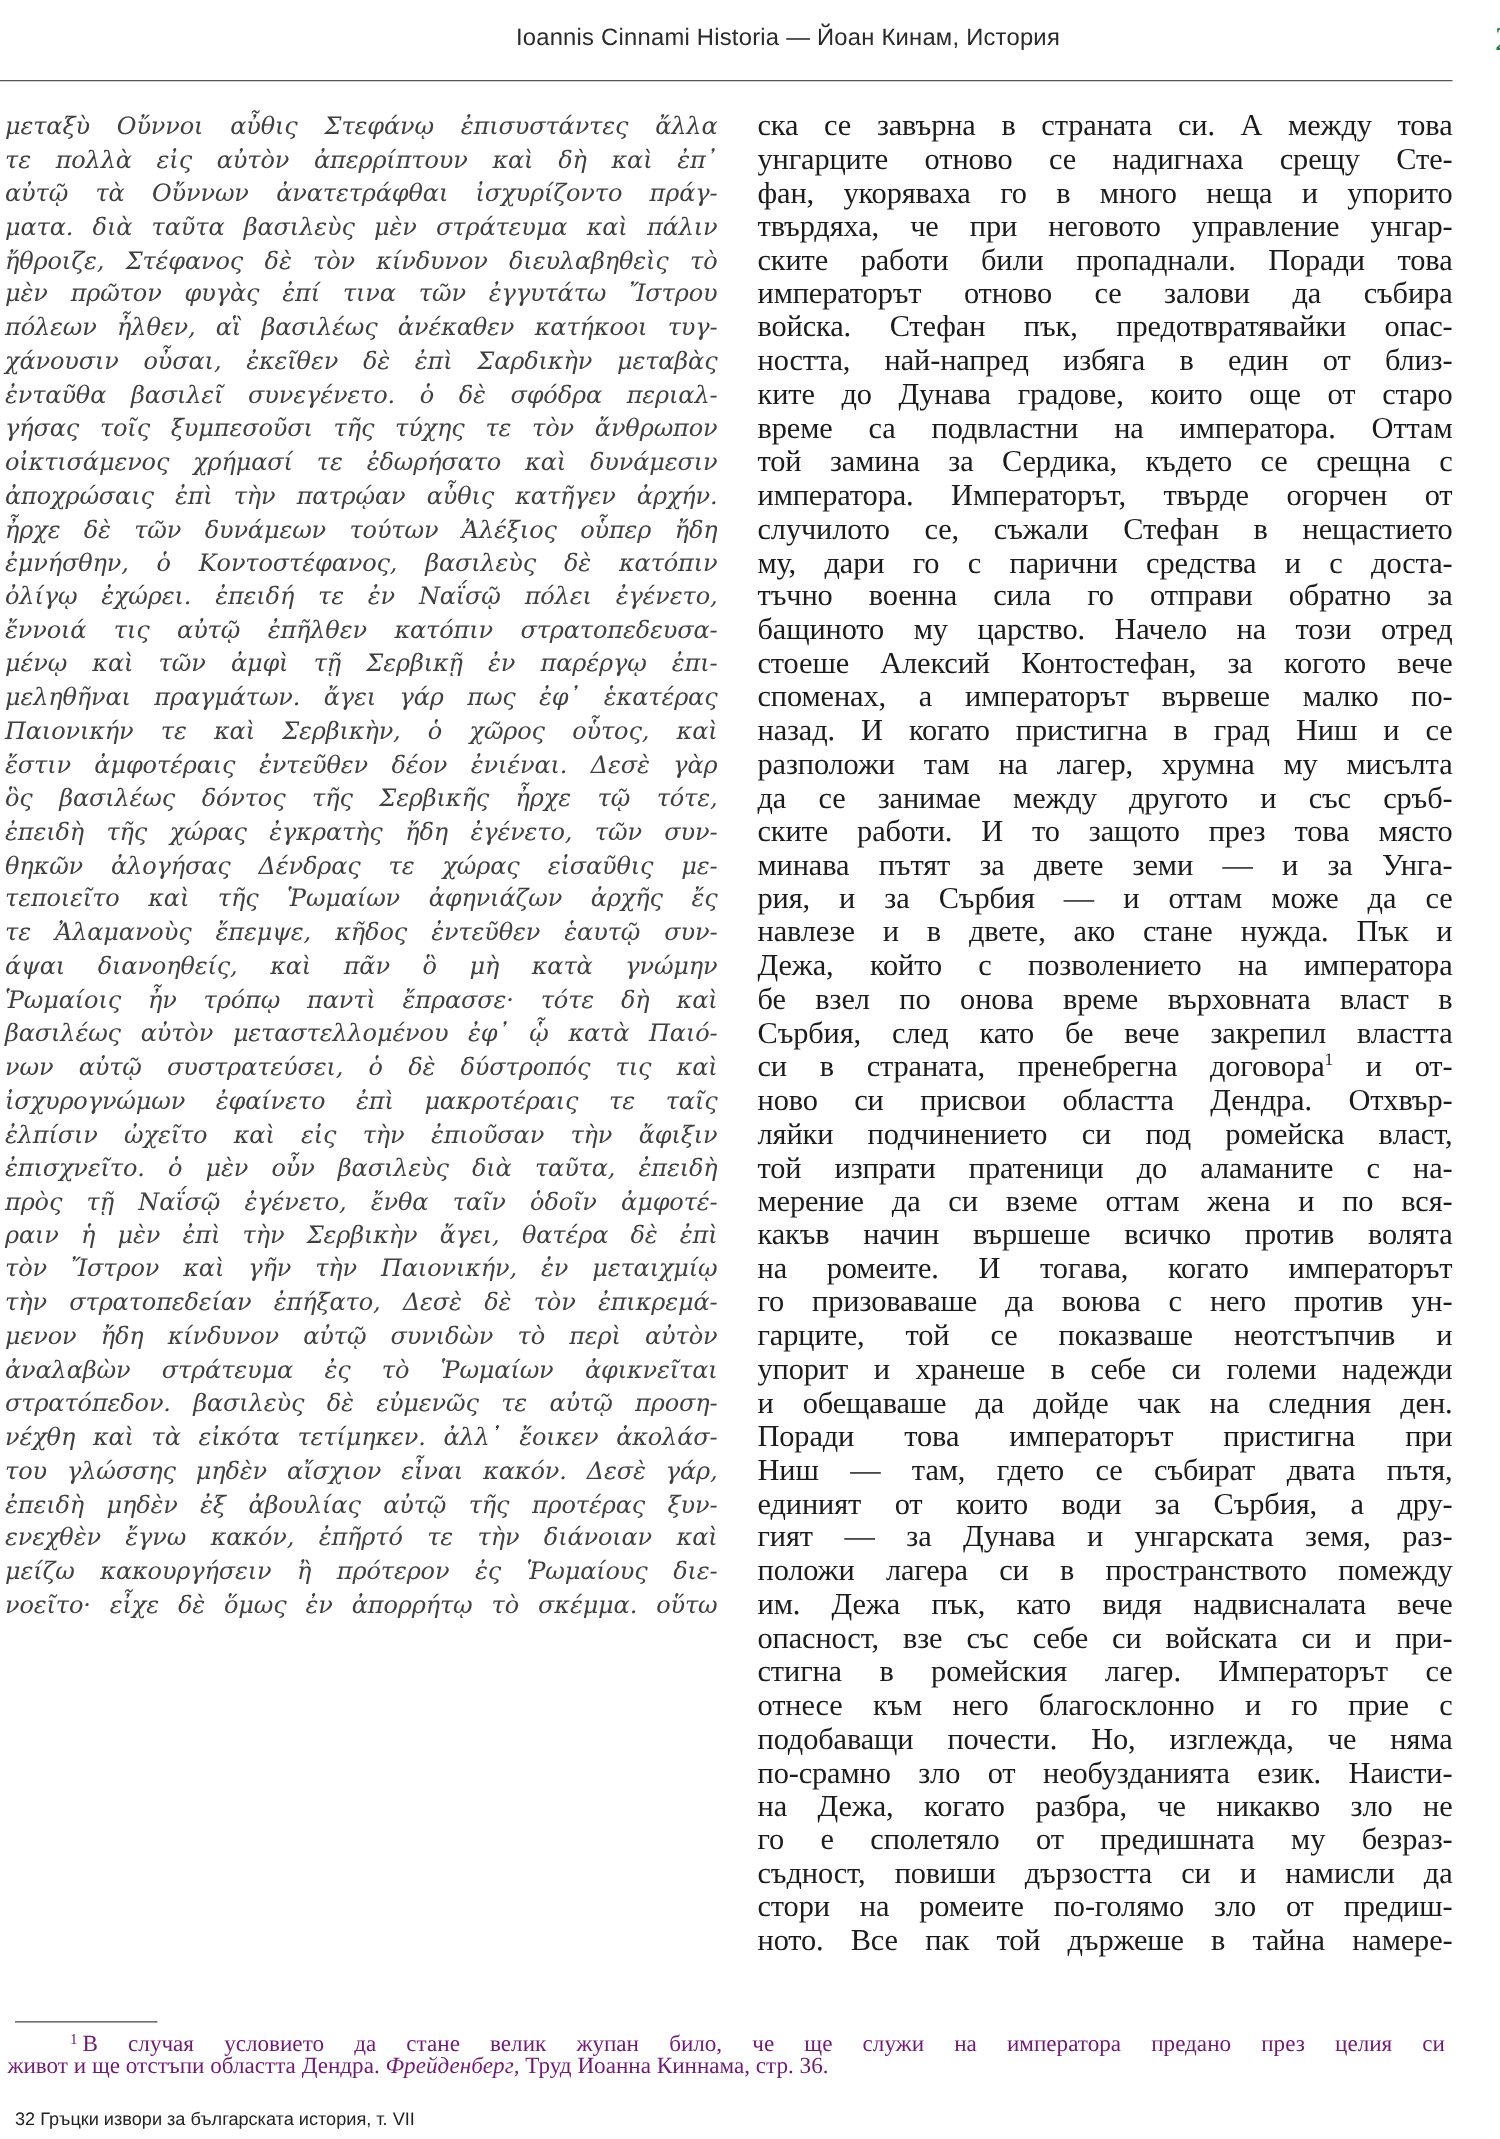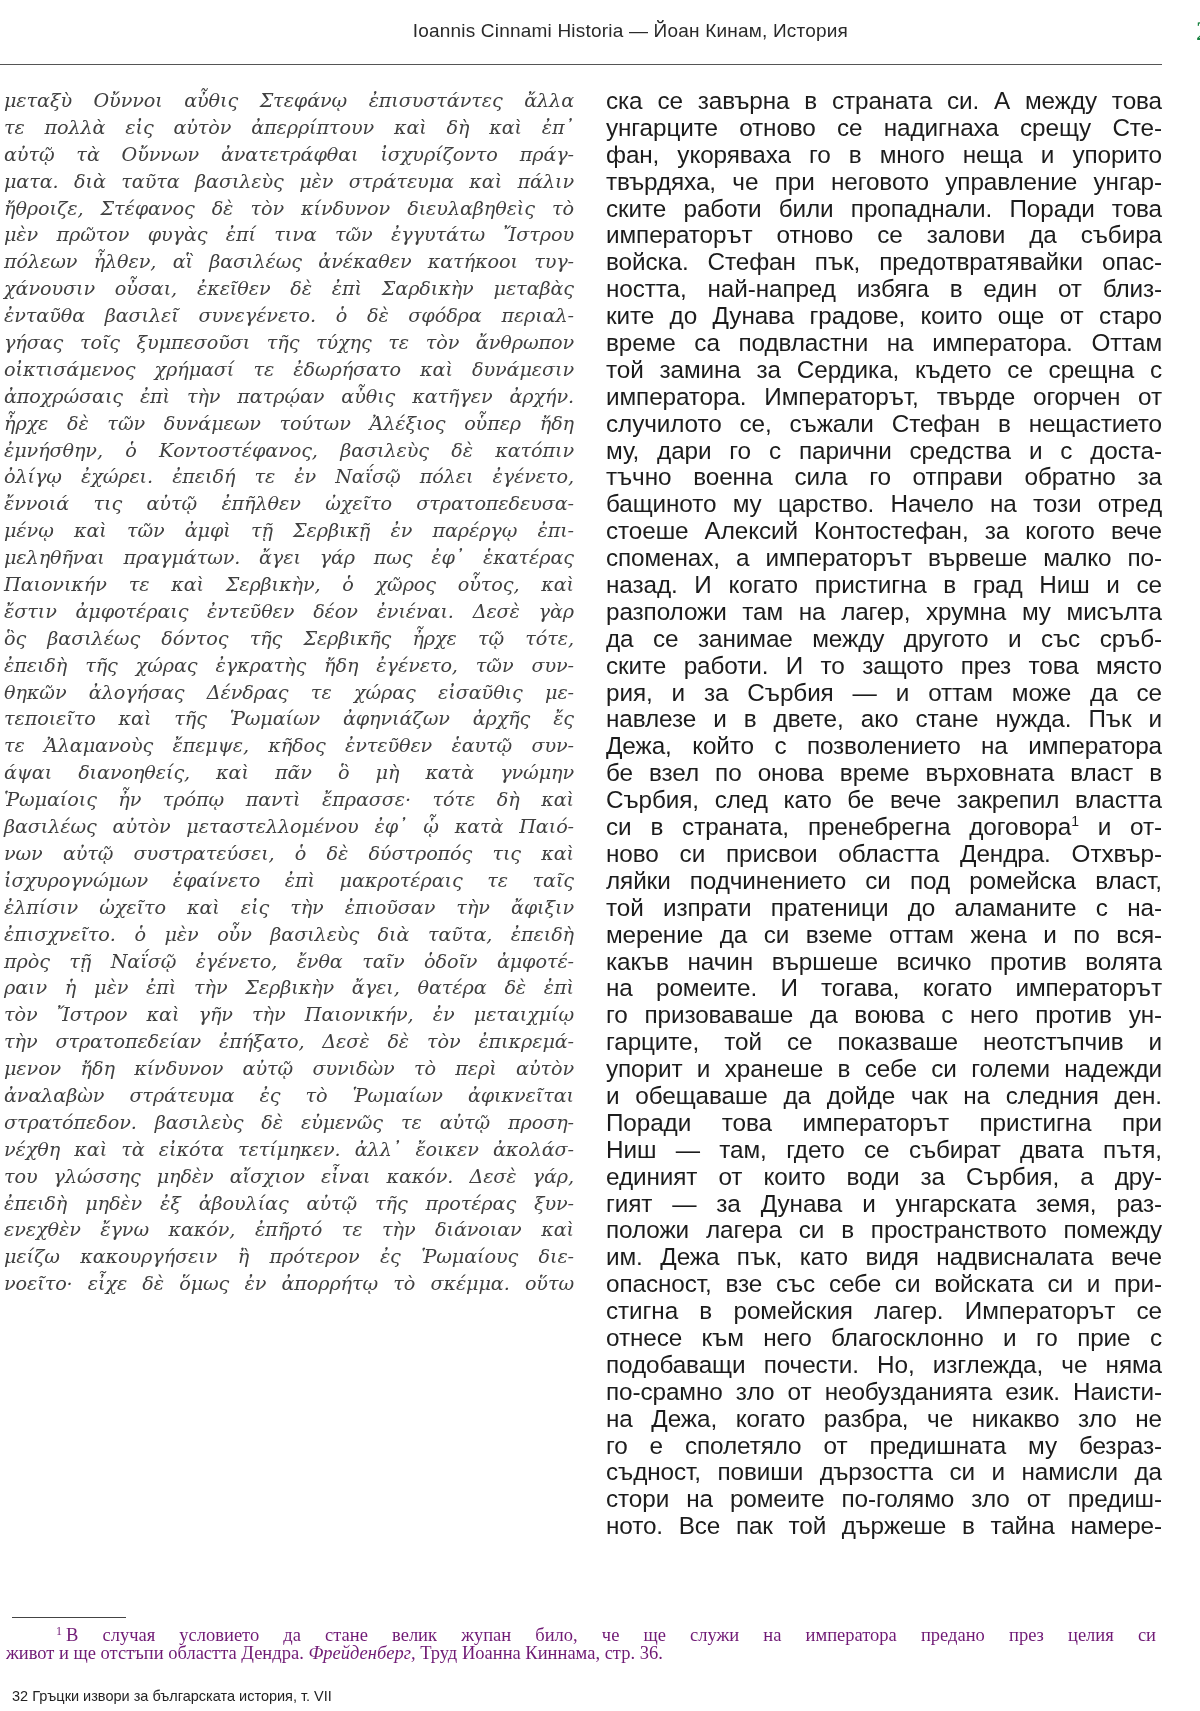--- a/index.html
+++ b/index.html
@@ -31,21 +31,21 @@
     .col-bg { left: 606px; width: 556px; }
     .line {
       height: 26.9px; line-height: 26.9px; white-space: nowrap;
       text-align: justify; text-align-last: justify; overflow: visible;
     }
     .col-greek .line {
       font-family: "DejaVu Serif", serif; font-style: italic; font-size: 19.2px;
       color: #404040; letter-spacing: -0.1px;
     }
     .col-bg .line {
-      font-family: Liberation Sans, sans-serif; font-size: 24.3px; color: #1c1c1c;
+      font-family: Liberation Serif, serif; font-size: 24.3px; color: #1c1c1c;
       letter-spacing: -0.1px;
     }
     .col-greek .line.last { text-align-last: justify; }
     .fn-rule {
       position: absolute; left: 12px; top: 1617px; width: 114px; height: 1px; background: #444;
     }
     .footnote {
       position: absolute; left: 6px; top: 1620px; width: 1150px;
       font-family: "Liberation Serif", serif; font-size: 18.5px; color: #701a75;
     }
@@ -82,21 +82,21 @@
       <div class="line"><span>μὲν πρῶτον φυγὰς ἐπί τινα τῶν ἐγγυτάτω Ἴστρου</span></div>
       <div class="line"><span>πόλεων ἦλθεν, αἳ βασιλέως ἀνέκαθεν κατήκοοι τυγ-</span></div>
       <div class="line"><span>χάνουσιν οὖσαι, ἐκεῖθεν δὲ ἐπὶ Σαρδικὴν μεταβὰς</span></div>
       <div class="line"><span>ἐνταῦθα βασιλεῖ συνεγένετο. ὁ δὲ σφόδρα περιαλ-</span></div>
       <div class="line"><span>γήσας τοῖς ξυμπεσοῦσι τῆς τύχης τε τὸν ἄνθρωπον</span></div>
       <div class="line"><span>οἰκτισάμενος χρήμασί τε ἐδωρήσατο καὶ δυνάμεσιν</span></div>
       <div class="line"><span>ἀποχρώσαις ἐπὶ τὴν πατρῴαν αὖθις κατῆγεν ἀρχήν.</span></div>
       <div class="line"><span>ἦρχε δὲ τῶν δυνάμεων τούτων Ἀλέξιος οὗπερ ἤδη</span></div>
       <div class="line"><span>ἐμνήσθην, ὁ Κοντοστέφανος, βασιλεὺς δὲ κατόπιν</span></div>
       <div class="line"><span>ὀλίγῳ ἐχώρει. ἐπειδή τε ἐν Ναΐσῷ πόλει ἐγένετο,</span></div>
-      <div class="line"><span>ἔννοιά τις αὐτῷ ἐπῆλθεν ὠχεῖτο στρατοπεδευσα-</span></div>
+      <div class="line"><span>ἔννοιά τις αὐτῷ ἐπῆλθεν κατόπιν στρατοπεδευσα-</span></div>
       <div class="line"><span>μένῳ καὶ τῶν ἀμφὶ τῇ Σερβικῇ ἐν παρέργῳ ἐπι-</span></div>
       <div class="line"><span>μεληθῆναι πραγμάτων. ἄγει γάρ πως ἐφ᾽ ἑκατέρας</span></div>
       <div class="line"><span>Παιονικήν τε καὶ Σερβικὴν, ὁ χῶρος οὗτος, καὶ</span></div>
       <div class="line"><span>ἔστιν ἀμφοτέραις ἐντεῦθεν δέον ἐνιέναι. Δεσὲ γὰρ</span></div>
       <div class="line"><span>ὃς βασιλέως δόντος τῆς Σερβικῆς ἦρχε τῷ τότε,</span></div>
       <div class="line"><span>ἐπειδὴ τῆς χώρας ἐγκρατὴς ἤδη ἐγένετο, τῶν συν-</span></div>
       <div class="line"><span>θηκῶν ἀλογήσας Δένδρας τε χώρας εἰσαῦθις με-</span></div>
       <div class="line"><span>τεποιεῖτο καὶ τῆς Ῥωμαίων ἀφηνιάζων ἀρχῆς ἔς</span></div>
       <div class="line"><span>τε Ἀλαμανοὺς ἔπεμψε, κῆδος ἐντεῦθεν ἑαυτῷ συν-</span></div>
       <div class="line"><span>άψαι διανοηθείς, καὶ πᾶν ὃ μὴ κατὰ γνώμην</span></div>
@@ -137,20 +137,21 @@
       <div class="line"><span>случилото се, съжали Стефан в нещастието</span></div>
       <div class="line"><span>му, дари го с парични средства и с доста-</span></div>
       <div class="line"><span>тъчно военна сила го отправи обратно за</span></div>
       <div class="line"><span>бащиното му царство. Начело на този отред</span></div>
       <div class="line"><span>стоеше Алексий Контостефан, за когото вече</span></div>
       <div class="line"><span>споменах, а императорът вървеше малко по-</span></div>
       <div class="line"><span>назад. И когато пристигна в град Ниш и се</span></div>
       <div class="line"><span>разположи там на лагер, хрумна му мисълта</span></div>
       <div class="line"><span>да се занимае между другото и със сръб-</span></div>
       <div class="line"><span>ските работи. И то защото през това място</span></div>
+      <div class="line"><span>минава пътят за двете земи — и за Унга-</span></div>
       <div class="line"><span>рия, и за Сърбия — и оттам може да се</span></div>
       <div class="line"><span>навлезе и в двете, ако стане нужда. Пък и</span></div>
       <div class="line"><span>Дежа, който с позволението на императора</span></div>
       <div class="line"><span>бе взел по онова време върховната власт в</span></div>
       <div class="line"><span>Сърбия, след като бе вече закрепил властта</span></div>
       <div class="line"><span>си в страната, пренебрегна договора</span><sup class="fnref">1</sup> <span>и от-</span></div>
       <div class="line"><span>ново си присвои областта Дендра. Отхвър-</span></div>
       <div class="line"><span>ляйки подчинението си под ромейска власт,</span></div>
       <div class="line"><span>той изпрати пратеници до аламаните с на-</span></div>
       <div class="line"><span>мерение да си вземе оттам жена и по вся-</span></div>

